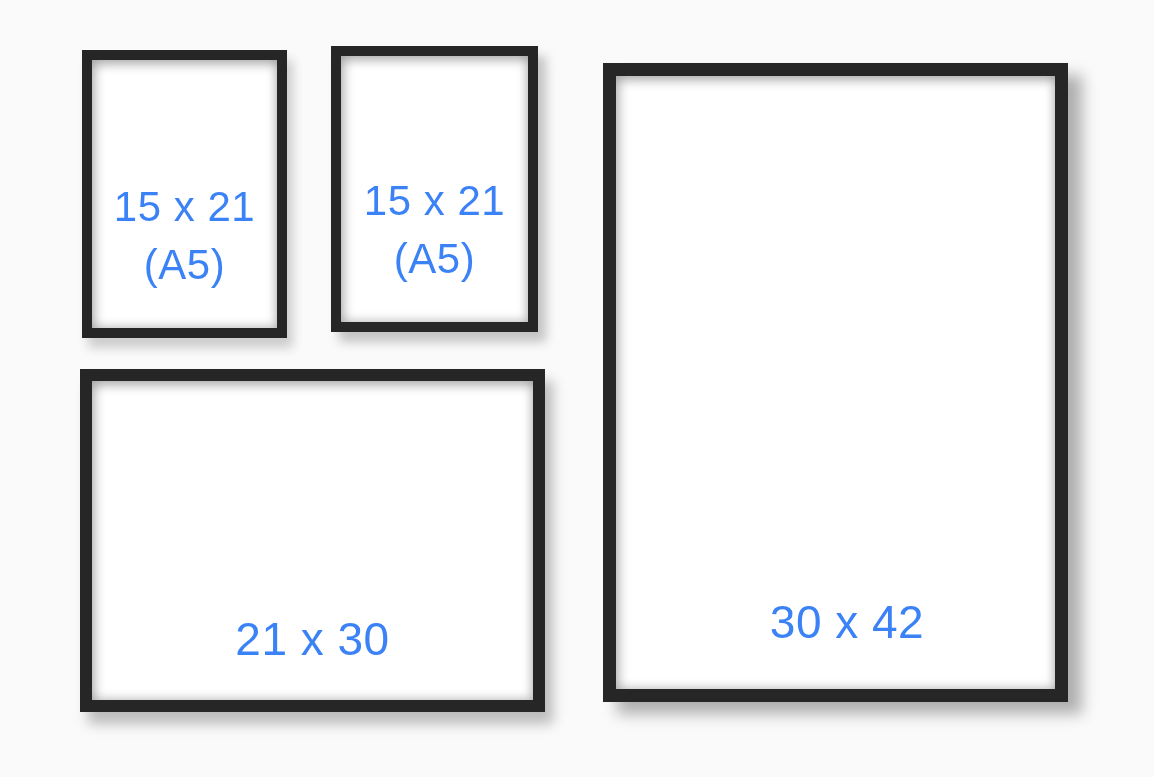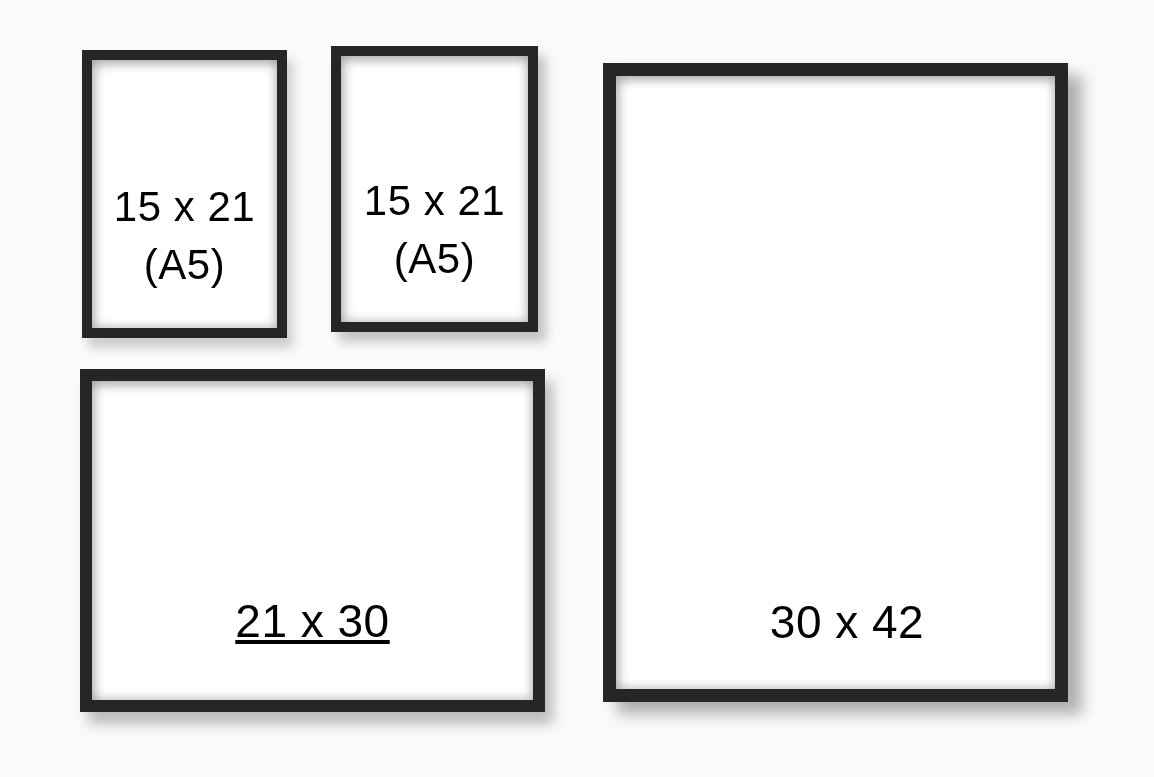--- a/index.html
+++ b/index.html
@@ -30,21 +30,21 @@
       inset 6px 0 10px rgba(0,0,0,0.14),
       inset -4px -4px 8px rgba(0,0,0,0.10);
     display: flex;
     flex-direction: column;
     justify-content: flex-end;
     align-items: center;
     box-sizing: border-box;
   }
   .label {
     text-align: center;
-    color: #000000;
+    color: #3b82f6;
     white-space: nowrap;
   }
   .label .line1, .label .line2 {
     letter-spacing: 0.5px;
   }
   
   .frame-a5-1 {
     left: 82px; top: 50px;
     width: 205px; height: 288px;
     padding: 10px;
@@ -61,21 +61,21 @@
   }
   .frame-a5-2 .paper { padding-bottom: 34px; }
   .frame-a5-2 .label { font-size: 42px; line-height: 1.38; }
   
   .frame-a4 {
     left: 80px; top: 369px;
     width: 465px; height: 343px;
     padding: 12px;
     box-shadow: 8px 12px 12px rgba(0,0,0,0.25);
   }
-  .frame-a4 .paper { padding-bottom: 48px; text-decoration: underline; }
+  .frame-a4 .paper { padding-bottom: 30px; }
   .frame-a4 .label { font-size: 46px; line-height: 1.3; }
   
   .frame-a3 {
     left: 603px; top: 63px;
     width: 465px; height: 639px;
     padding: 13px;
     box-shadow: 14px 12px 14px rgba(0,0,0,0.30);
   }
   .frame-a3 .paper { padding-bottom: 36px; }
   .frame-a3 .label { font-size: 46px; line-height: 1.3; margin-left: 23px; }

